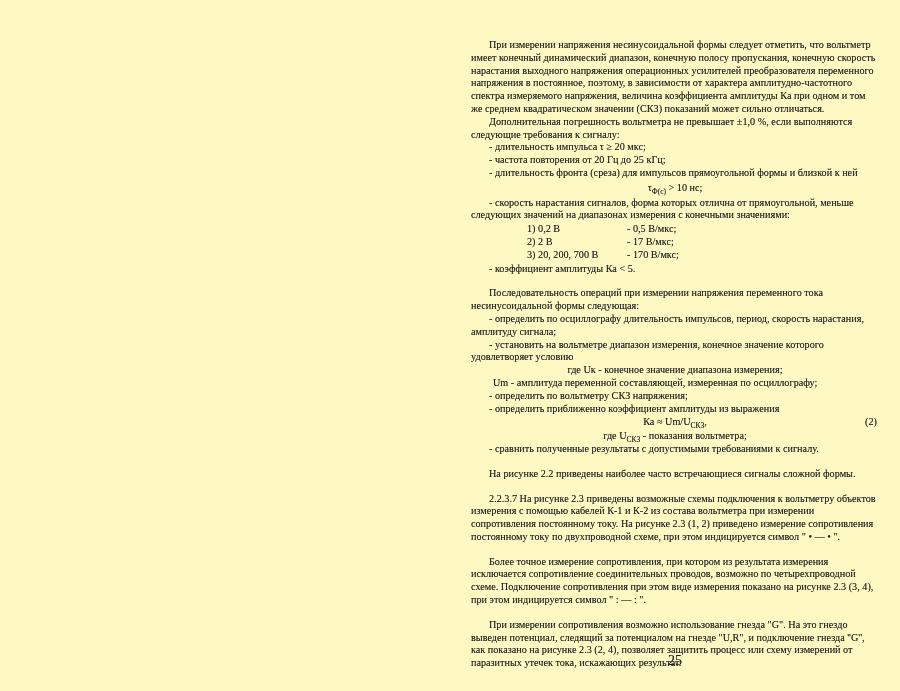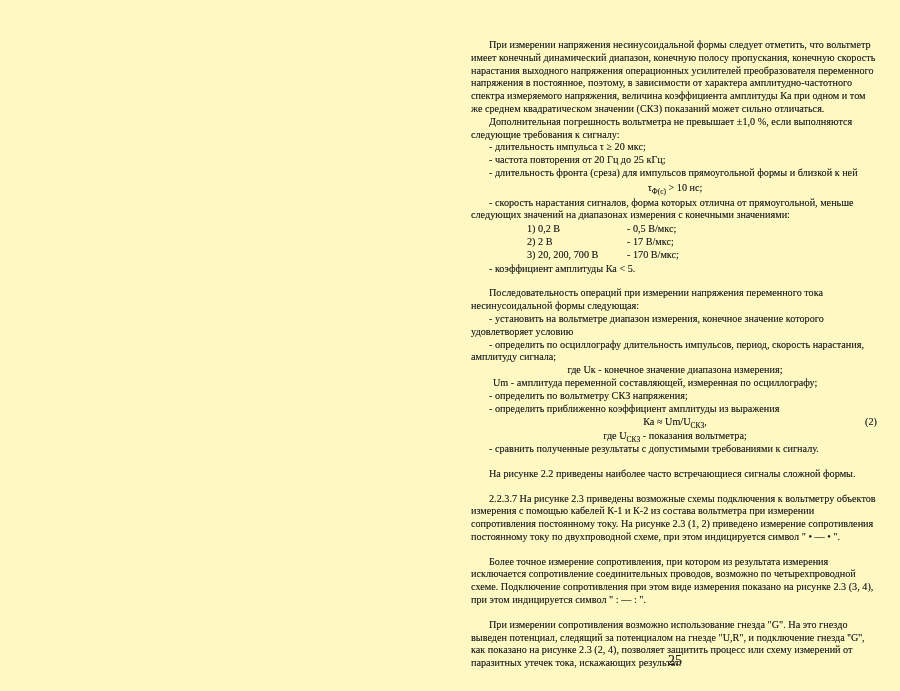--- a/index.html
+++ b/index.html
@@ -67,22 +67,22 @@
         <span class="range-col">2) 2 В</span><span>-  17 В/мкс;</span>
       </div>
       <div class="slew-row">
         <span class="range-col">3) 20, 200, 700 В</span><span>-  170 В/мкс;</span>
       </div>
     </div>
 
     <p class="para">- коэффициент амплитуды Ка &lt; 5.</p>
 
     <p class="para gap">Последовательность операций при измерении напряжения переменного тока несинусоидальной формы следующая:</p>
+    <p class="para">- определить по осциллографу длительность  импульсов,  период,  скорость нарастания, амплитуду сигнала;</p>
     <p class="para">- установить на  вольтметре диапазон измерения, конечное значение которого удовлетворяет условию</p>
-    <p class="para">- определить по осциллографу длительность  импульсов,  период,  скорость нарастания, амплитуду сигнала;</p>
 
 
     <p class="noind">где Uк  -  конечное значение диапазона измерения;</p>
     <p class="um-ind">Um -  амплитуда переменной составляющей, измеренная  по  осциллографу;</p>
     <p class="para">- определить по вольтметру СКЗ напряжения;</p>
     <p class="para">- определить приближенно коэффициент амплитуды из выражения</p>
 
     <div class="formula-row">
       <span><span>Ка ≈ Um/U</span><sub>СКЗ</sub><span>,</span></span>
       <span class="eq-num">(2)</span>

